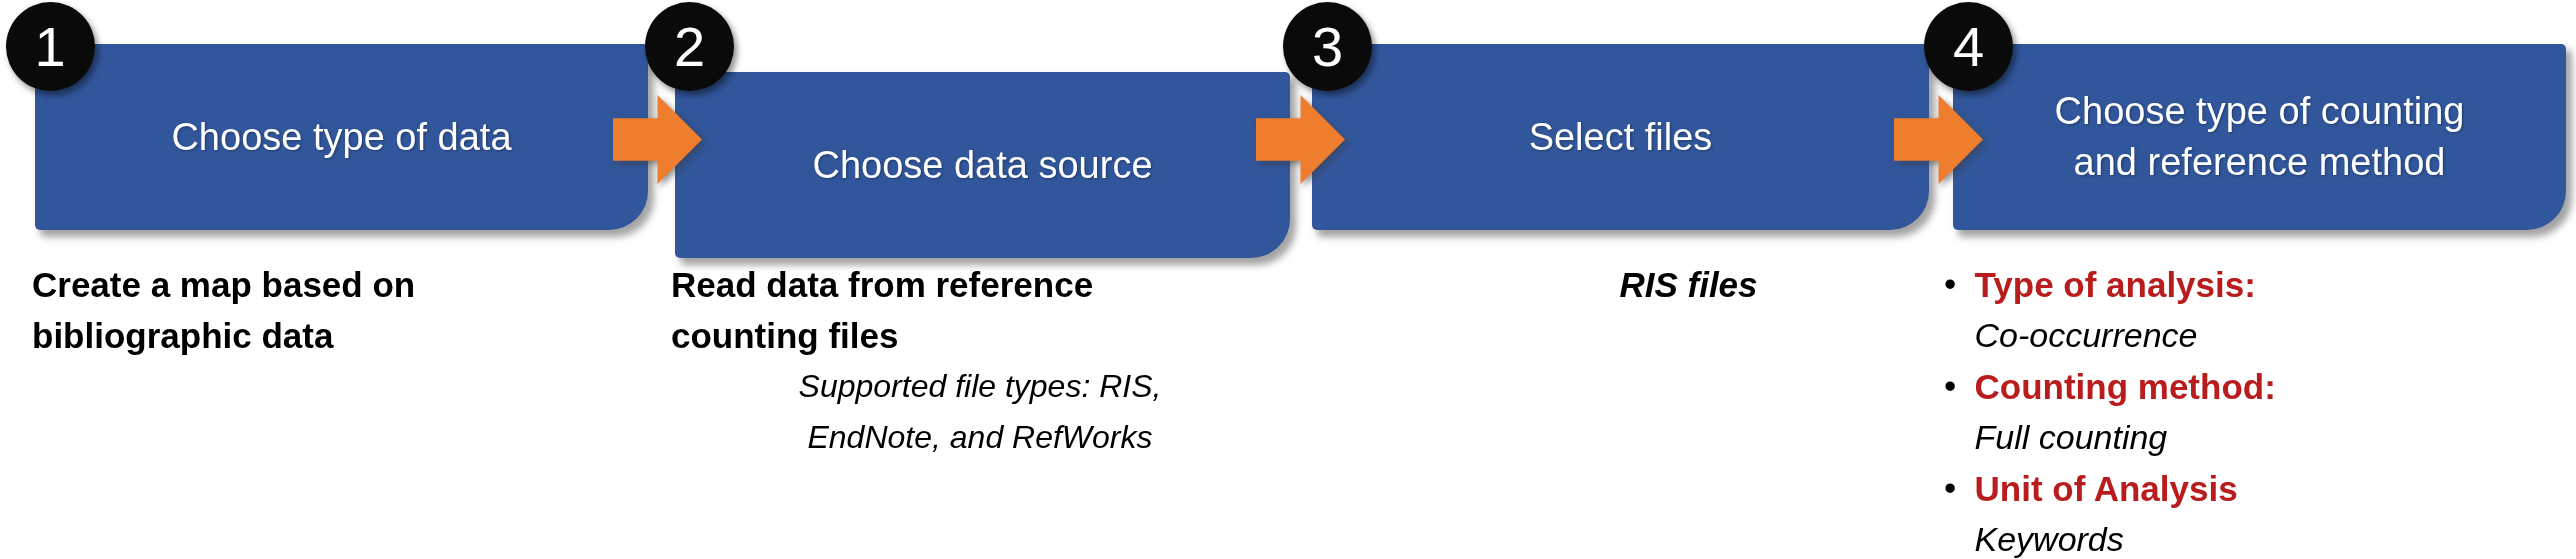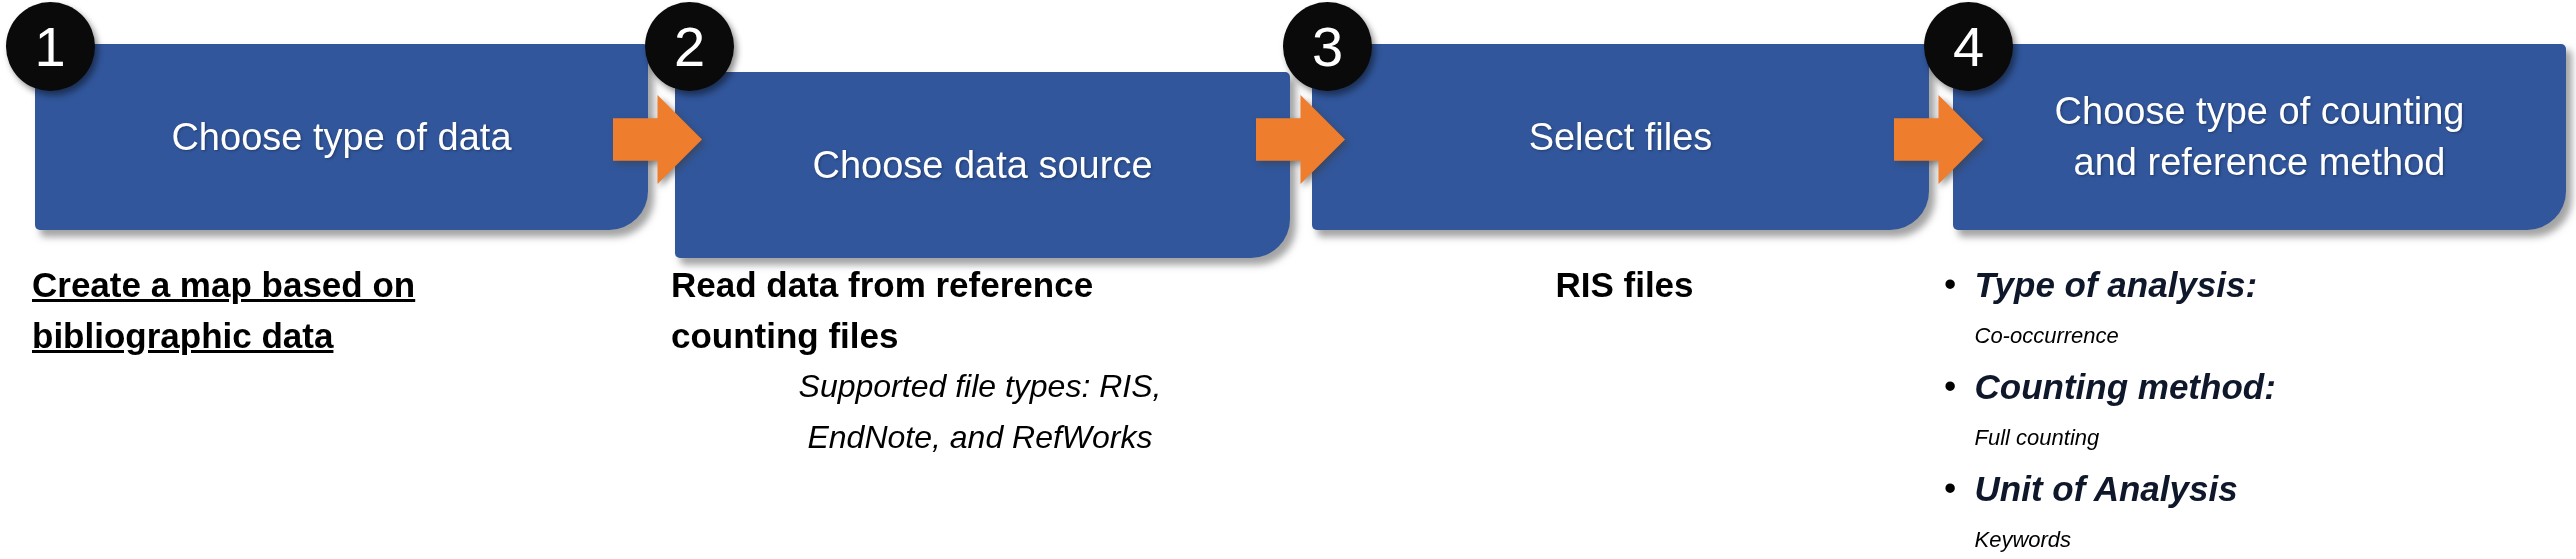--- a/index.html
+++ b/index.html
@@ -77,24 +77,24 @@
   .desc {
     position: absolute;
     top: 259px;
     color: #000000;
     font-size: 35px;
     line-height: 51px;
     z-index: 2;
   }
   .bold-line { font-weight: 700; }
   .italic-line { font-style: italic; font-weight: 400; font-size: 32px; }
-  .d1 { left: 32px;   width: 601px; text-decoration: underline; }
+  .d1 { left: 32px;   width: 601px; }
   .d2 { left: 671px; width: 618px; }
   .d2 .note { text-align: center; }
-  .d3 { left: 1316px; width: 617px; text-align: center; }
+  .d3 { left: 1380px; width: 617px; text-align: center; font-style: italic; }
 
   
   .bullets {
     position: absolute;
     left: 1944px;
     top: 259px;
     width: 623px;
     margin: 0;
     padding: 0;
     list-style: none;
@@ -107,22 +107,22 @@
     line-height: 51px;
   }
   .bullets li::before {
     content: "\2022";
     position: absolute;
     left: 0;
     top: -1.2px;
     font-size: 35px;
     color: #000000;
   }
-  .bullet-label { display: block; font-weight: 700; color: #0f172a; font-style: italic; }
-  .bullet-value { display: block; font-style: italic; font-weight: 400; font-size: 22px; color: #000000; }
+  .bullet-label { display: block; font-weight: 700; color: #b91c1c; }
+  .bullet-value { display: block; font-style: italic; font-weight: 400; font-size: 34px; color: #000000; }
 </style>
 </head>
 <body>
 
 <div class="canvas">
 
   <div class="box s1">
     <div class="box-title">
       <div>Choose type of data</div>
     </div>

